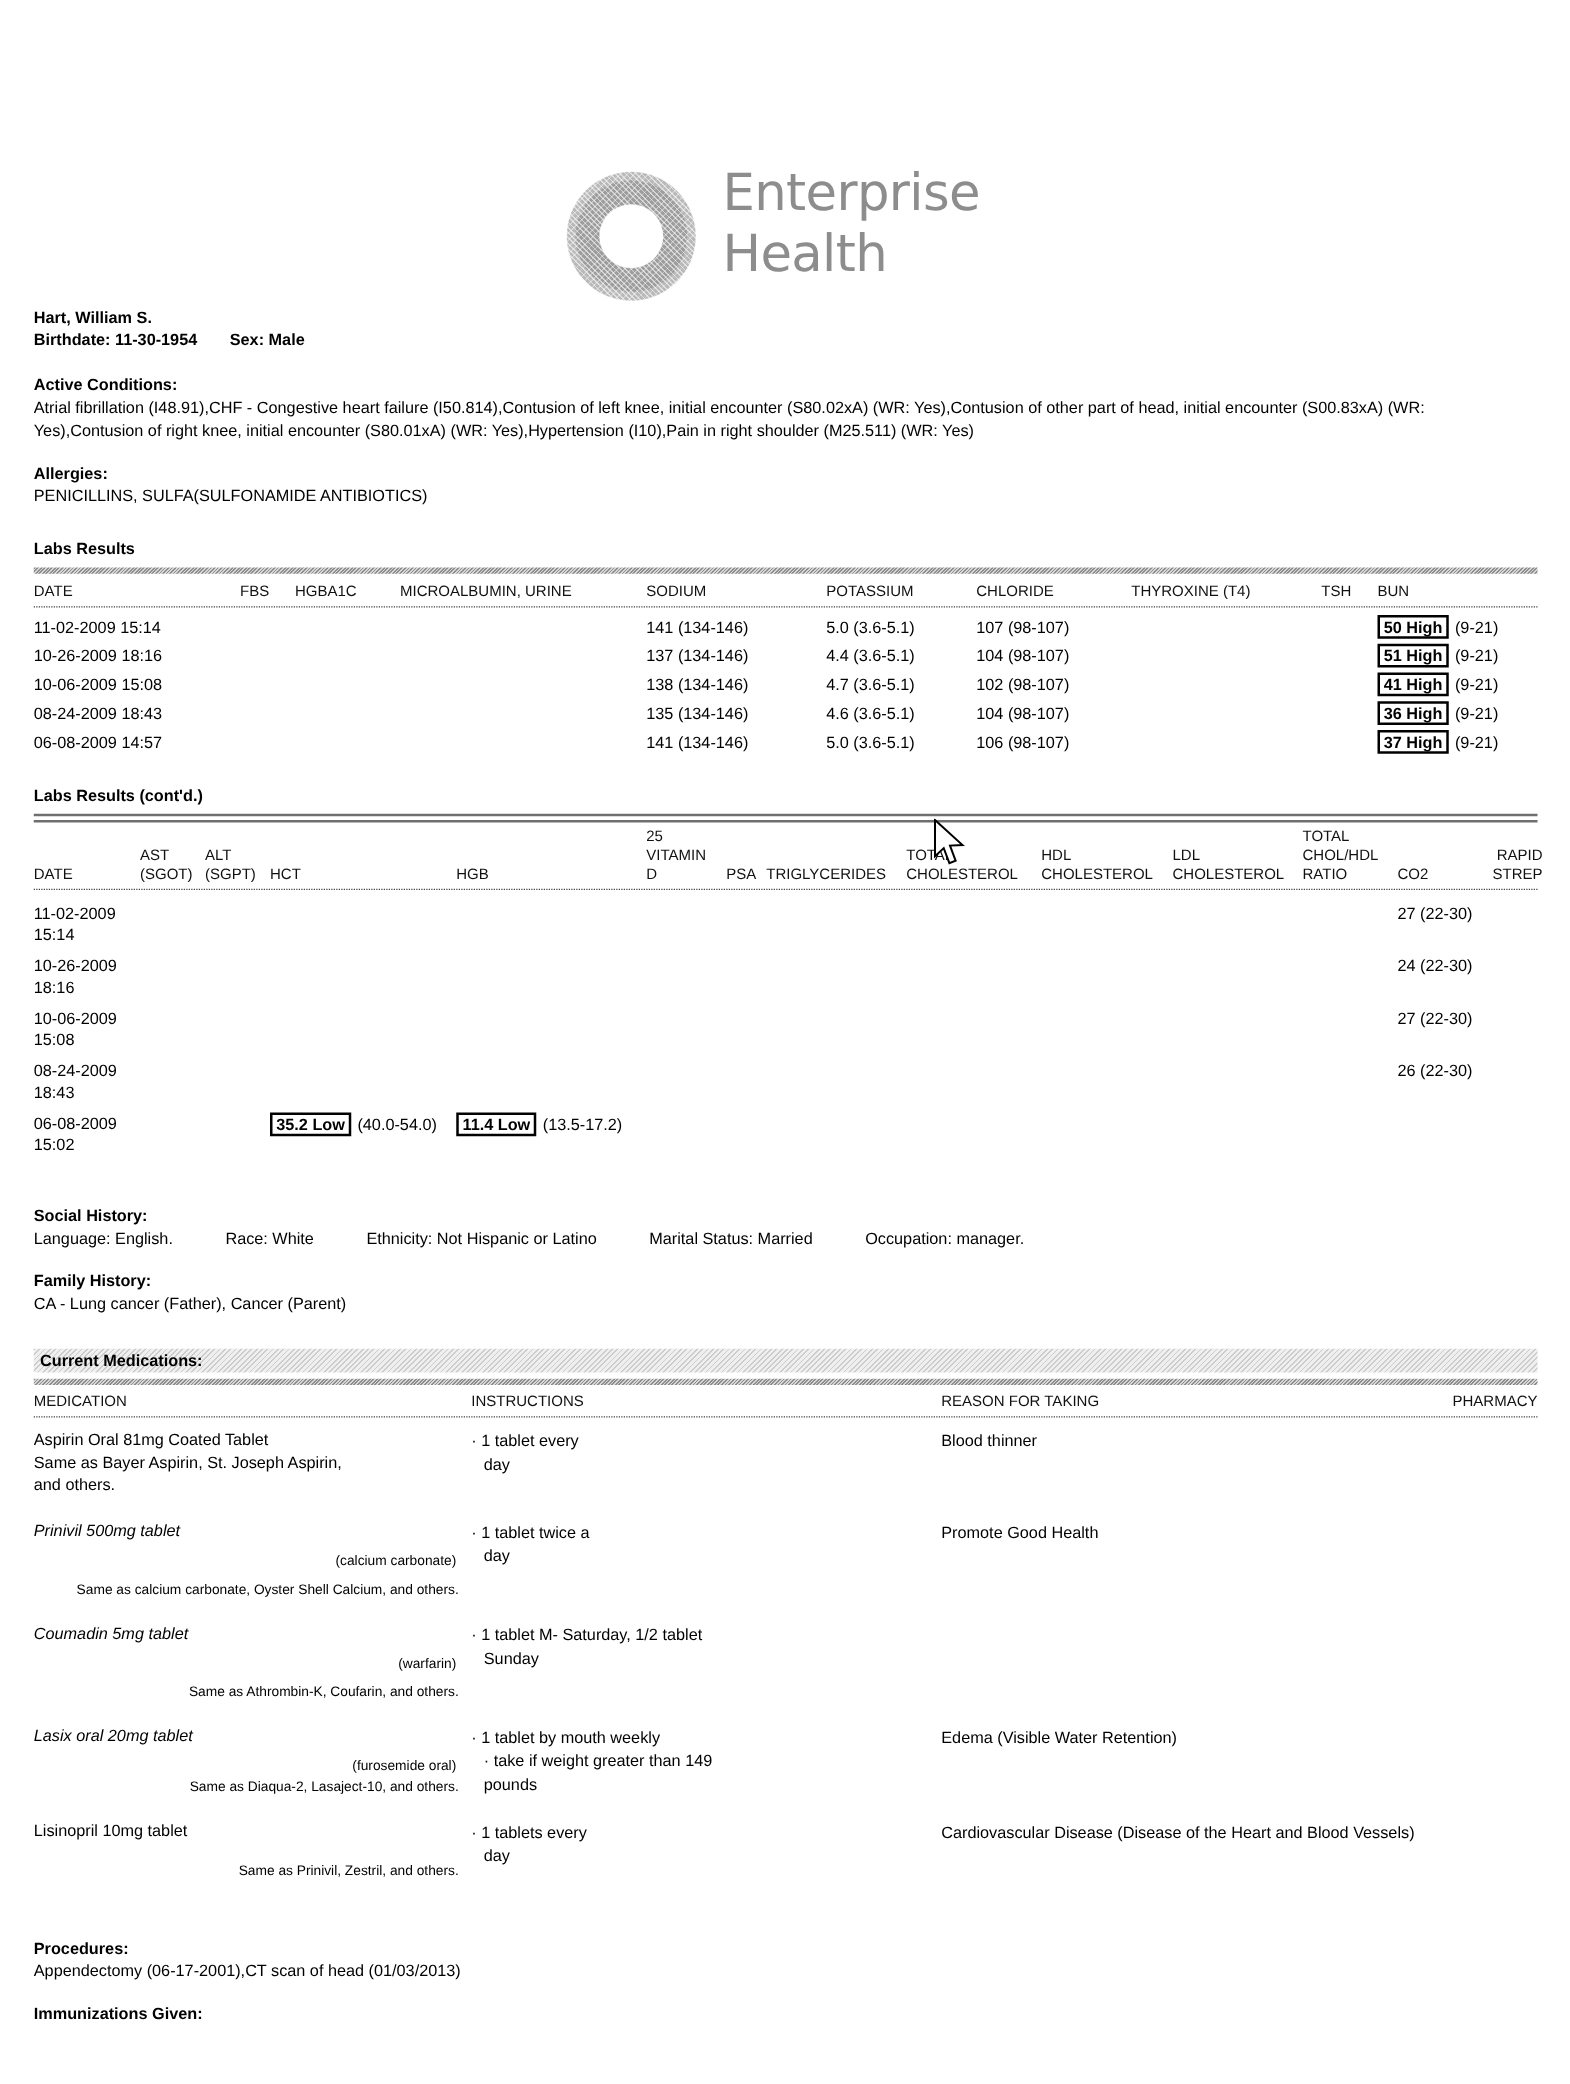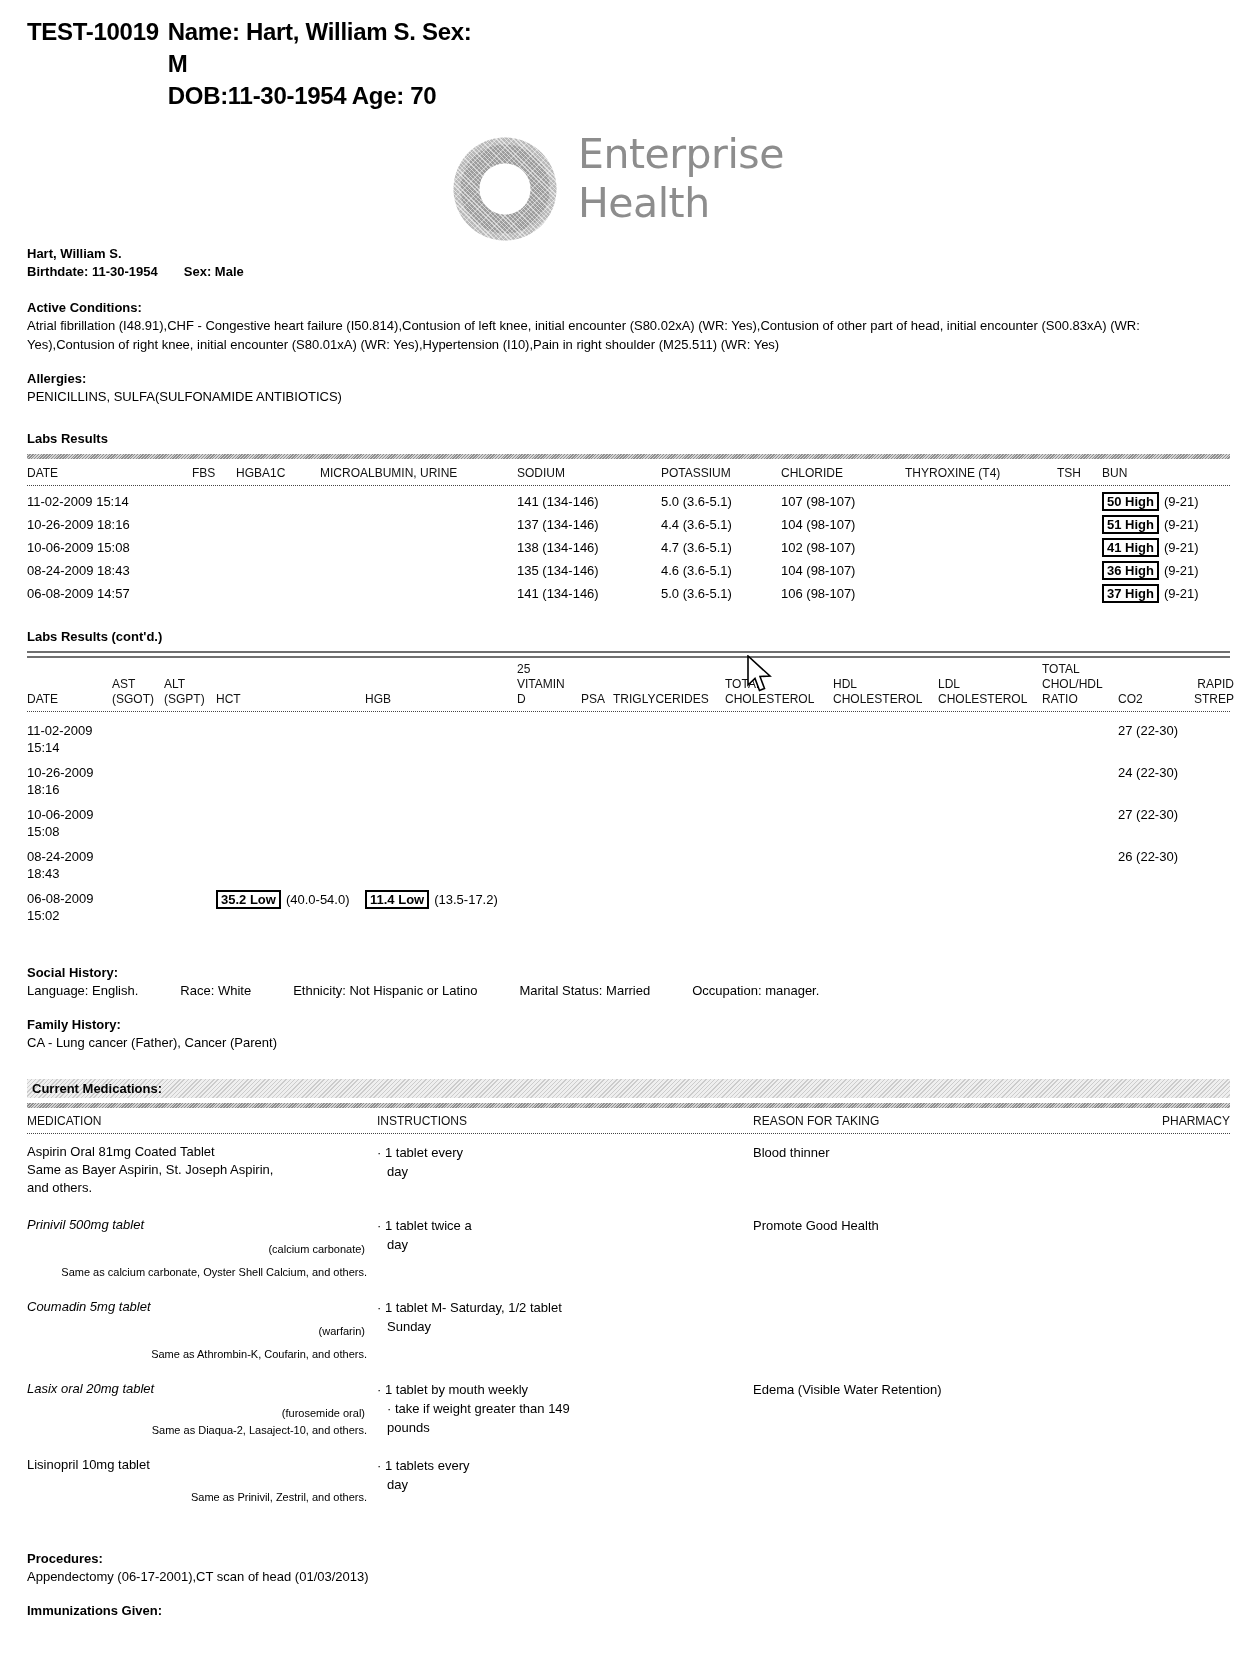--- a/index.html
+++ b/index.html
@@ -89,28 +89,20 @@
   .med-reason{line-height:19px;}
   
   .proc-title{margin-top:46px;}
   .imm-title{margin-top:16px;}
 </style>
 </head>
 <body>
 
 <div class="page">
 
-  <div class="doc-header">
-    <span class="hdr-id">TEST-10019</span>
-    <div>
-      <div>Name: Hart, William S. Sex:</div>
-      <div>M</div>
-      <div>DOB:11-30-1954 Age: 70</div>
-    </div>
-  </div>
 
   <div class="logo-ring"></div>
   <div class="logo-text">Enterprise
 Health</div>
 
   <div class="content">
 
     <div class="pt-name">Hart, William S.</div>
     <div class="pt-birth">
       <span>Birthdate: 11-30-1954</span><span class="gap"></span><span>Sex: Male</span>
@@ -322,20 +314,21 @@
         <div></div>
       </div>
 
       <div class="med-row">
         <div>
           <div class="med-name">Lisinopril 10mg tablet</div>
           <div class="med-sameas" style="margin-top:16px;">Same as Prinivil, Zestril, and others.</div>
         </div>
         <div class="med-instr">· 1 tablets every
 day</div>
+        <div class="med-reason">Cardiovascular Disease (Disease of the Heart and Blood Vessels)</div>
         <div></div>
       </div>
 
     </div>
 
     <div class="sec-title proc-title">Procedures:</div>
     <div class="body-text">Appendectomy (06-17-2001),CT scan of head (01/03/2013)</div>
 
     <div class="sec-title imm-title">Immunizations Given:</div>
 

